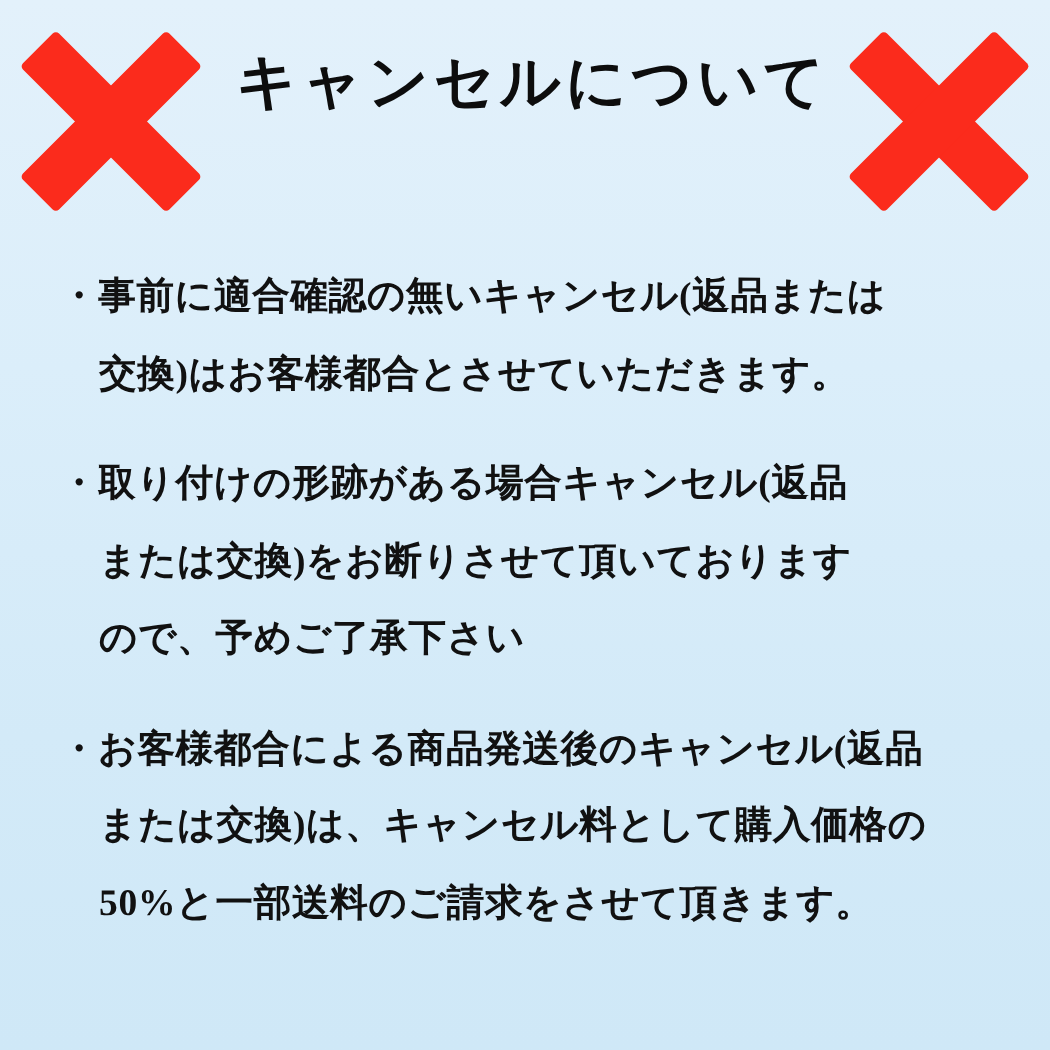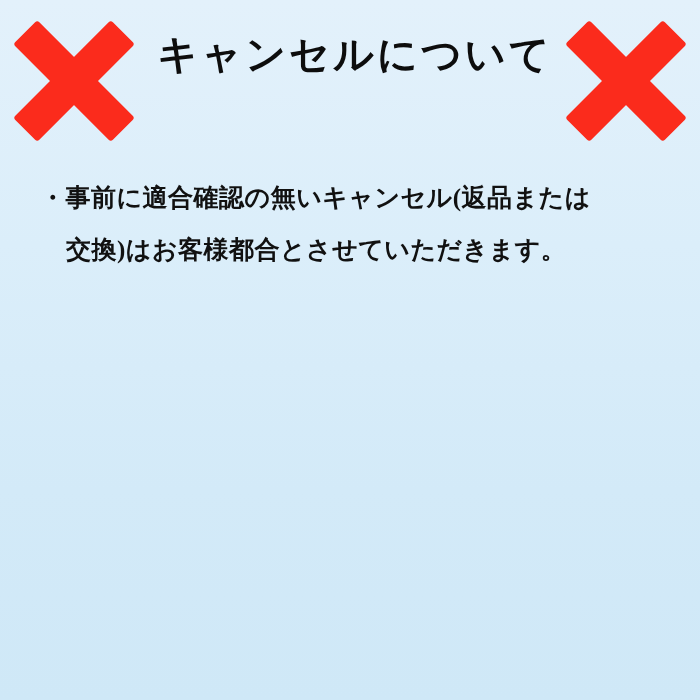--- a/index.html
+++ b/index.html
@@ -108,16 +108,26 @@
     </div>
   </div>
 
   <div class="body-list">
 
     <div class="item">
       <div class="line">・事前に適合確認の無いキャンセル(返品または</div>
       <div class="line indent">交換)はお客様都合とさせていただきます。</div>
     </div>
 
+    <div class="item">
+      <div class="line">・取り付けの形跡がある場合キャンセル(返品</div>
+      <div class="line indent">または交換)をお断りさせて頂いております</div>
+      <div class="line indent">ので、予めご了承下さい</div>
+    </div>
 
+    <div class="item">
+      <div class="line">・お客様都合による商品発送後のキャンセル(返品</div>
+      <div class="line indent">または交換)は、キャンセル料として購入価格の</div>
+      <div class="line indent">50%と一部送料のご請求をさせて頂きます。</div>
+    </div>
 
   </div>
 </div>
 
 </body></html>

